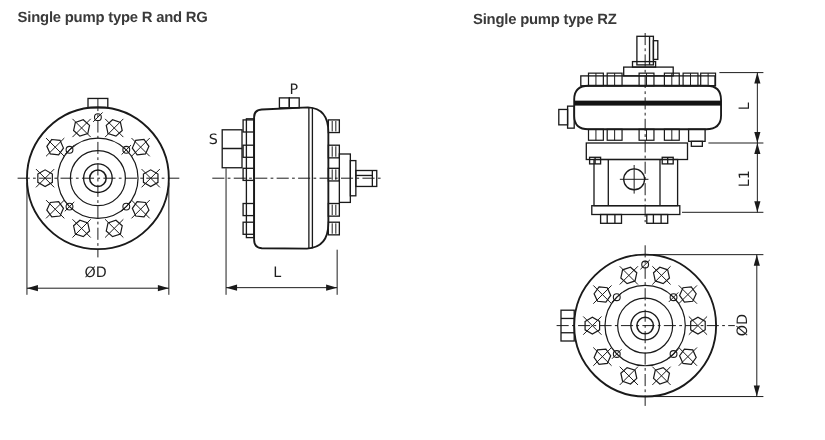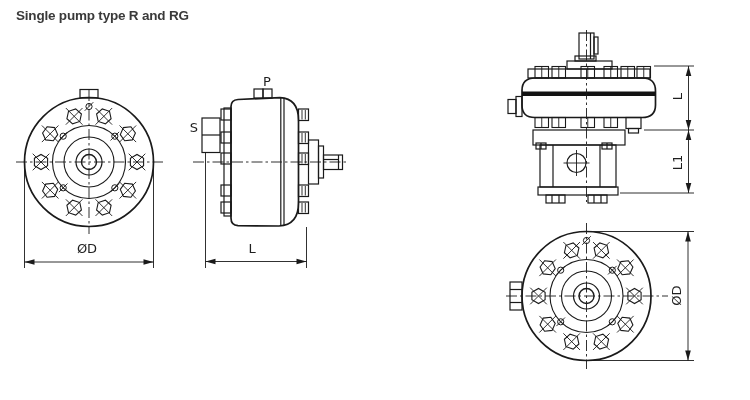--- a/index.html
+++ b/index.html
@@ -1,36 +1,37 @@
 <!DOCTYPE html>
 <html><head>
 <meta charset="utf-8">
 <style>
   html,body { margin:0; padding:0; background:#fff; }
   .canvas { position:relative; width:750px; height:400px; background:#fff; overflow:hidden;
-            font-family:"Liberation Sans", sans-serif; }
+            font-family:"Liberation Sans", sans-serif;border-radius:25px; }
   .title { position:absolute; font:700 13.5px "Liberation Sans", sans-serif; color:#3a3a3a; letter-spacing:-0.2px; }
   .t-left { left:16px; top:8px; }
   .t-right { left:430px; top:10px; }
   .lbl { position:absolute; font:400 13px "DejaVu Sans", sans-serif; color:#1f1f1f; text-align:center; }
   .vlabel { transform:rotate(-90deg); transform-origin:center center; }
   svg { position:absolute; overflow:visible; }
   .s  { fill:none; stroke:#1a1a1a; stroke-width:1.2; }
   .sb { fill:none; stroke:#1a1a1a; stroke-width:1.7; }
   .cl { fill:none; stroke:#1a1a1a; stroke-width:0.9; stroke-dasharray:11 3 2.5 3; }
   .d  { fill:none; stroke:#1a1a1a; stroke-width:0.9; }
   .ar { fill:#1a1a1a; stroke:none; }
   .dk { fill:#131313; stroke:none; }
 </style>
 </head>
 <body>
 
 <div class="canvas">
 
   <div class="title t-left">Single pump type R and RG</div>
+  <div class="title t-right">Single pump type RZ</div>
 
   <svg style="left:8px; top:82px;" width="170" height="192" viewBox="0 0 170 192">
     <g>
       <line class="cl" x1="8" y1="80" x2="155" y2="80"></line>
       <line class="cl" x1="81" y1="8" x2="81" y2="152"></line>
     </g>
     <rect class="s" x="72" y="7.5" width="18" height="8.5"></rect>
     <g id="pattern-r-front">
         <circle cx="81" cy="80" r="64.5" fill="none" stroke="#1a1a1a" stroke-width="1.7"></circle>
         <circle cx="81" cy="80" r="36.5" fill="none" stroke="#1a1a1a" stroke-width="1.1"></circle>

